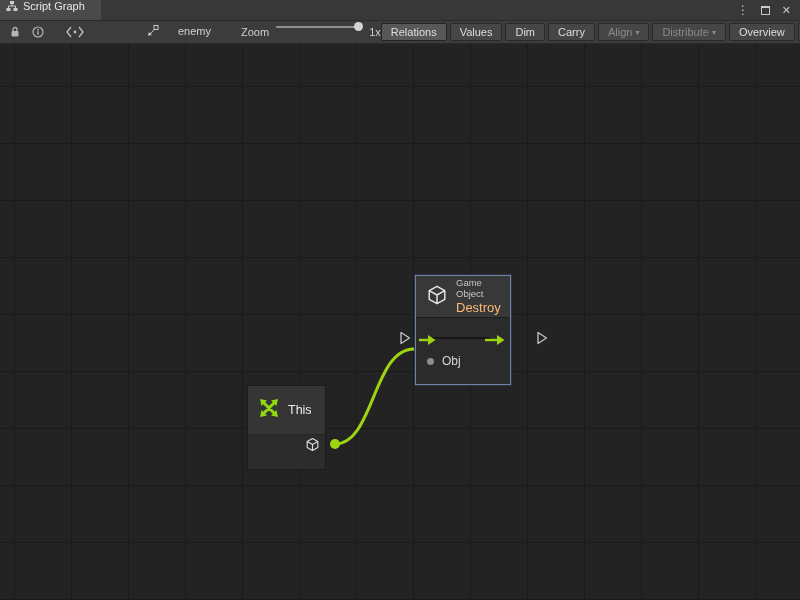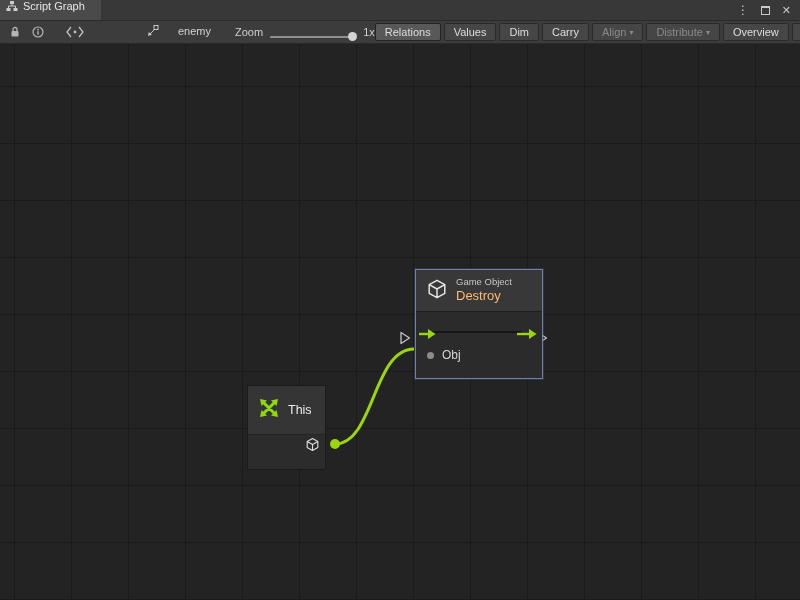--- a/index.html
+++ b/index.html
@@ -17,21 +17,21 @@
   .kebab{font-size:12px;line-height:1}
   .maxbox{width:9px;height:9px;border:1px solid #c9c9c9;border-top-width:2px;display:block}
   .closex{font-size:11px;line-height:1}
 
   
   .toolbar{height:23px;background:#3c3c3c;border-bottom:1px solid #292929;display:flex;
     align-items:center;font-size:11px;color:#cfcfcf;flex:0 0 auto;padding:0 4px}
   .tb-icon{display:flex;align-items:center;justify-content:center;padding:0 6px;height:100%}
   .tb-sep{width:1px;height:15px;background:#2e2e2e;margin:0 5px}
   .graph-crumb{display:flex;gap:19px;padding:0 6px;color:#d2d2d2}
-  .zoom-wrap{display:flex;align-items:flex-end;gap:7px;margin-left:18px}
+  .zoom-wrap{display:flex;align-items:flex-start;gap:7px;margin-left:24px}
   .zoom-track{position:relative;width:86px;height:2px;background:#8f8f8f;border-radius:1px}
   .zoom-handle{position:absolute;top:-4px;left:78px;width:9px;height:9px;border-radius:50%;
     background:#d4d4d4}
   .tb-buttons{margin-left:auto;display:flex;align-items:center;gap:3px;padding-right:2px}
   .tb-btn{height:18px;display:flex;align-items:center;gap:3px;padding:0 9px;background:#464646;
     border:1px solid #2a2a2a;border-radius:2px;font-size:11px;color:#dedede;white-space:nowrap}
   .tb-btn.active{background:#585858;border-color:#242424}
   .tb-btn.disabled{color:#8a8a8a}
   .tb-btn.disabled .dd{color:#8a8a8a}
   .dd{font-size:8px}
@@ -40,21 +40,21 @@
   .canvas{position:relative;flex:1;background-color:#232323;
     background-image:
       linear-gradient(to right,#1a1a1a 1px,transparent 1px),
       linear-gradient(to bottom,#1a1a1a 1px,transparent 1px);
     background-size:57px 57px;background-position:14px 42px;overflow:hidden}
 
   .edge-layer{position:absolute;inset:0;pointer-events:none}
 
   .node{position:absolute}
   
-  .node-destroy{left:415px;top:225px;width:128px;height:110px;background:#2b2b2b;
+  .node-destroy{left:415px;top:231px;width:96px;height:110px;background:#2b2b2b;
     border:1px solid #6f83a8;box-shadow:0 0 0 1px rgba(80,105,150,.25)}
   .nd-header{height:42px;background:#383838;border-bottom:1px solid #1e1e1e;display:flex;
     align-items:center;gap:8px;padding:0 10px}
   .nd-titles{display:flex;flex-direction:column;line-height:1.25}
   .nd-cat{font-size:9.5px;color:#c6c6c6}
   .nd-title{font-size:13px;color:#fdba74}
   .nd-flow{position:absolute;left:0;right:0;top:53px;height:18px}
   .nd-rail{position:absolute;left:16px;right:20px;top:8px;height:2px;background:#161616}
   .fa-left{position:absolute;left:3px;top:3px}
   .fa-right{position:absolute;right:5px;top:3px}

